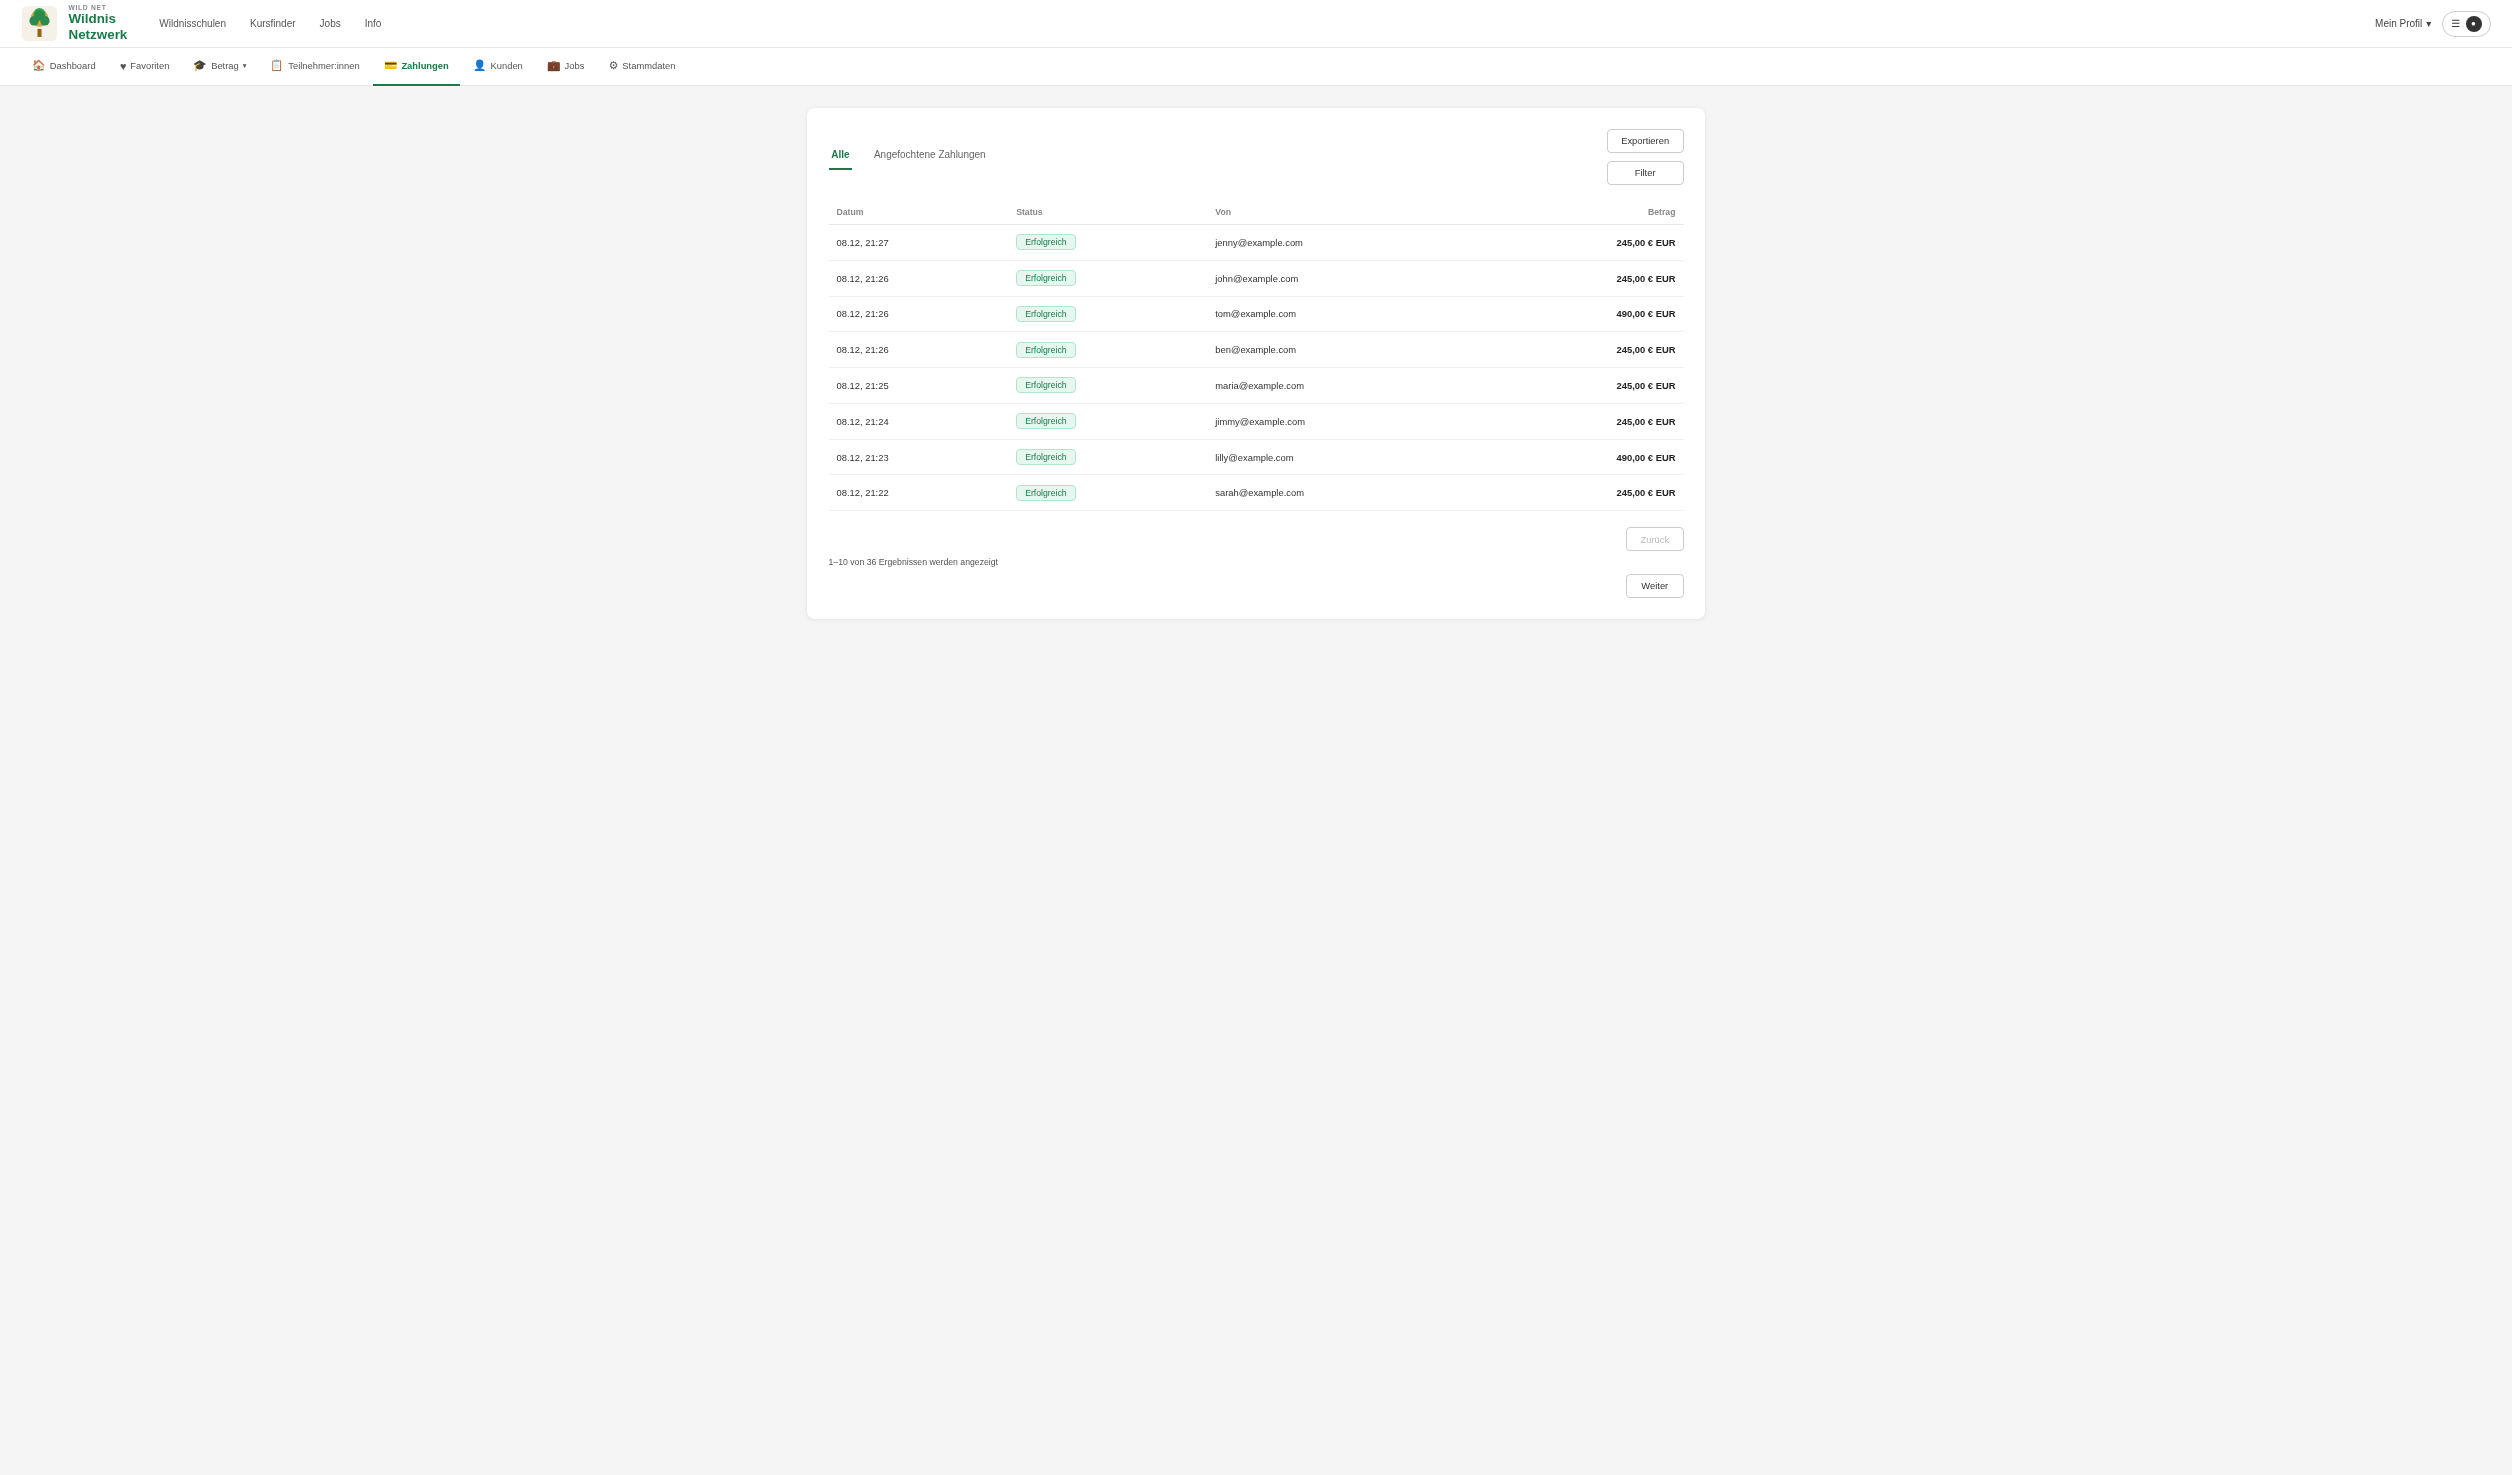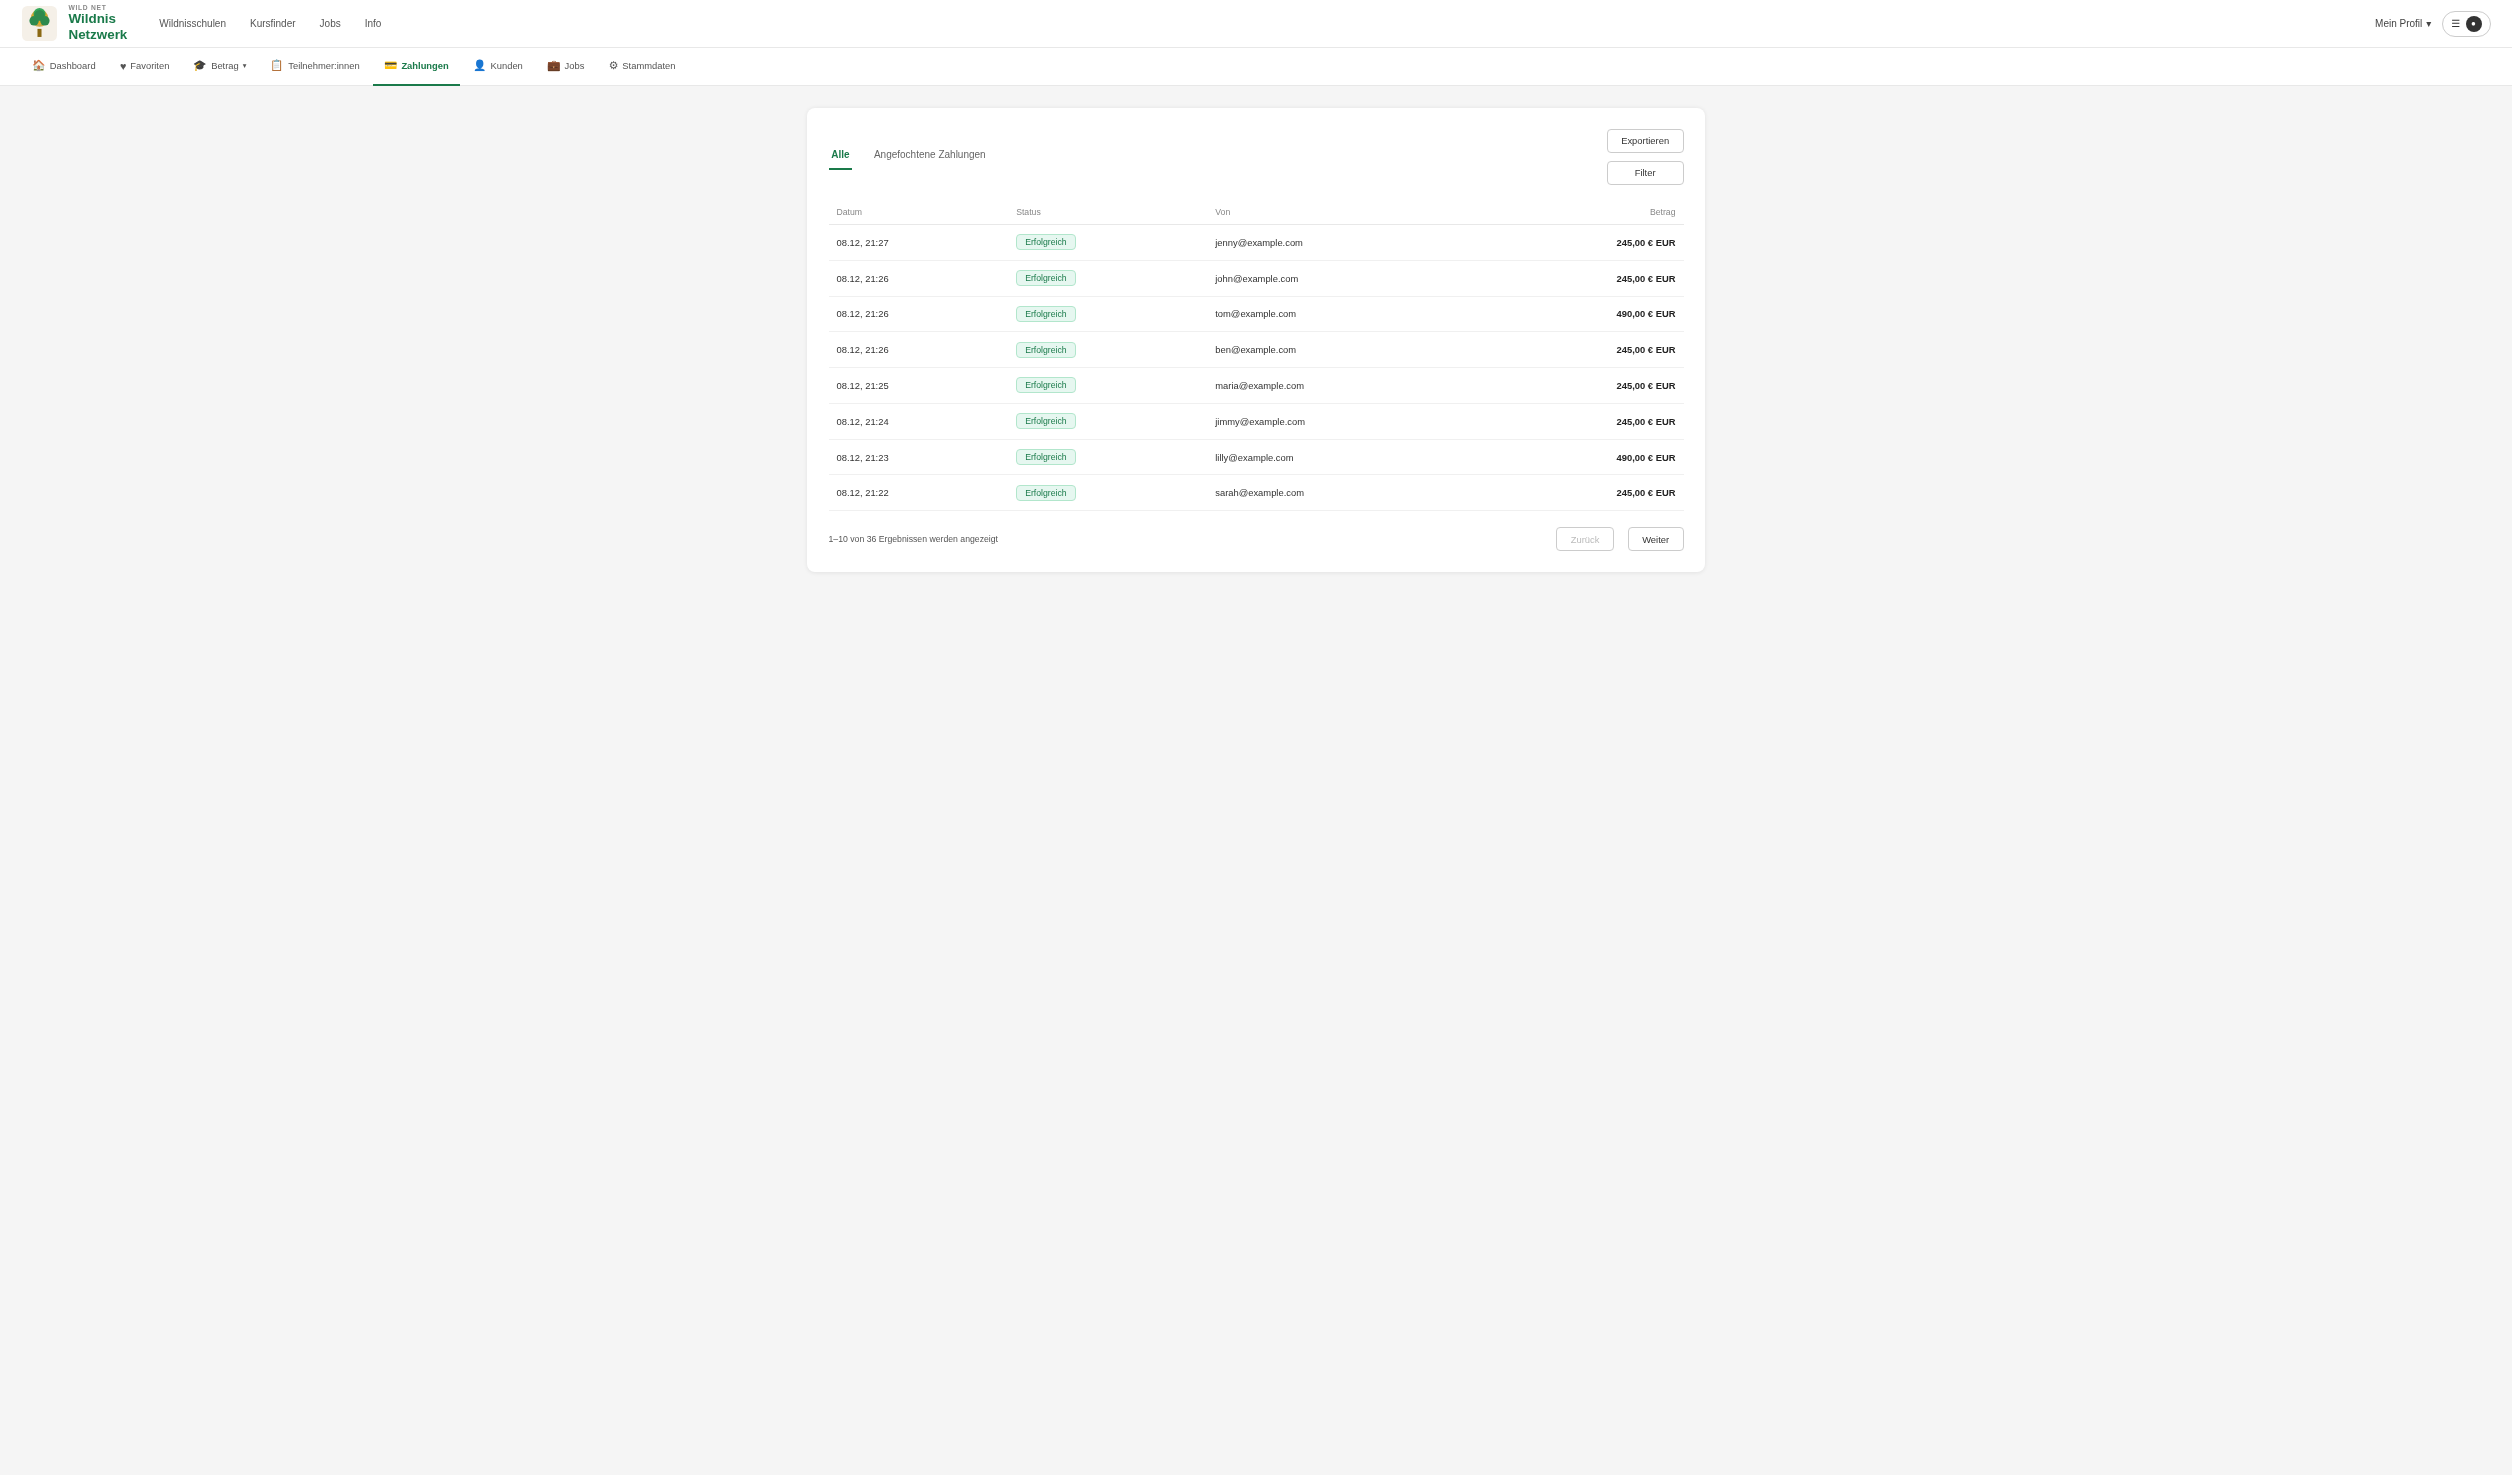--- a/index.html
+++ b/index.html
@@ -149,21 +149,21 @@
     .table-container { width: 100%; }
     table {
       width: 100%;
       border-collapse: collapse;
     }
     thead tr th {
       text-align: left;
       padding: 6.7px 8px;
       font-size: 8.7px;
       color: #888;
-      font-weight: 400;
+      font-weight: 700;
       border-bottom: 0.7px solid #e8e8e8;
     }
     thead tr th.right { text-align: right; }
     tbody tr {
       border-bottom: 0.7px solid #f0f0f0;
     }
     tbody tr td {
       padding: 9.4px 8px;
       font-size: 9.4px;
       color: #333;
@@ -190,21 +190,22 @@
       align-items: center;
       margin-top: 16px;
     }
     .pagination-info {
       font-size: 8.7px;
       color: #555;
     }
     .pagination-actions {
       margin-left: auto;
       display: flex;
-      gap: 14px;
+      gap: 23px;
+      flex-direction: column;
     }
     .btn-disabled {
       border: 1px solid #ccc;
       border-radius: 4px;
       padding: 5.4px 13.4px;
       background: #fff;
       cursor: not-allowed;
       font-size: 9.4px;
       color: #bbb;
       font-weight: 500;

